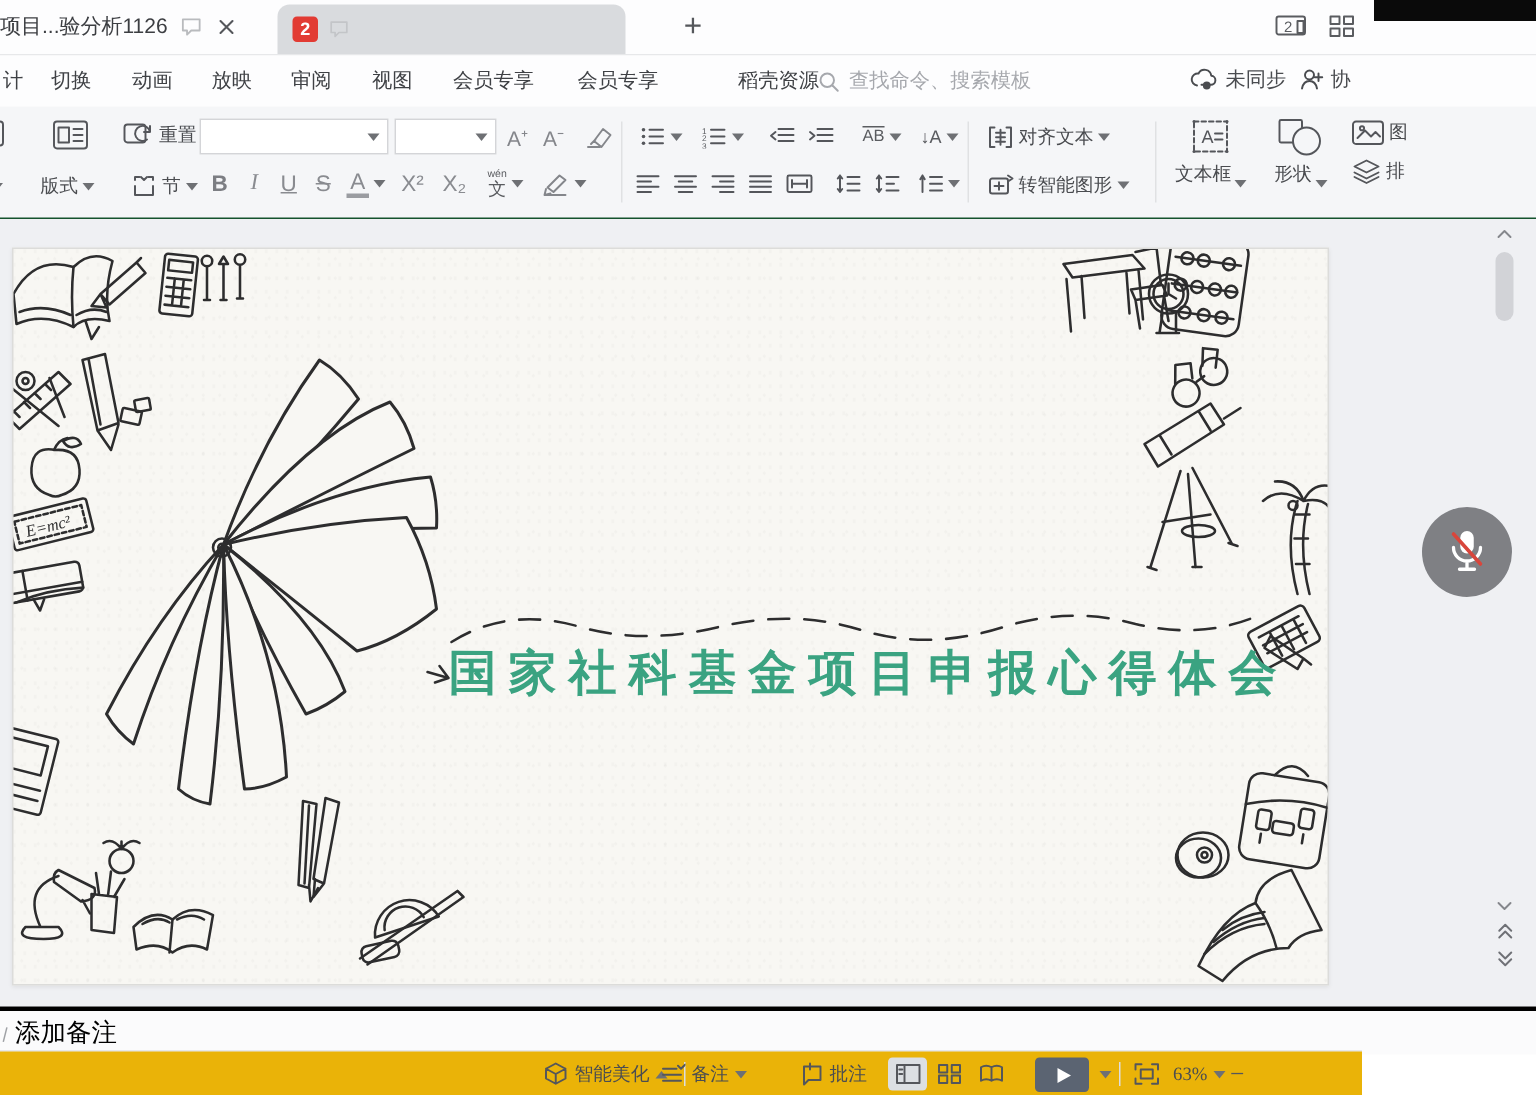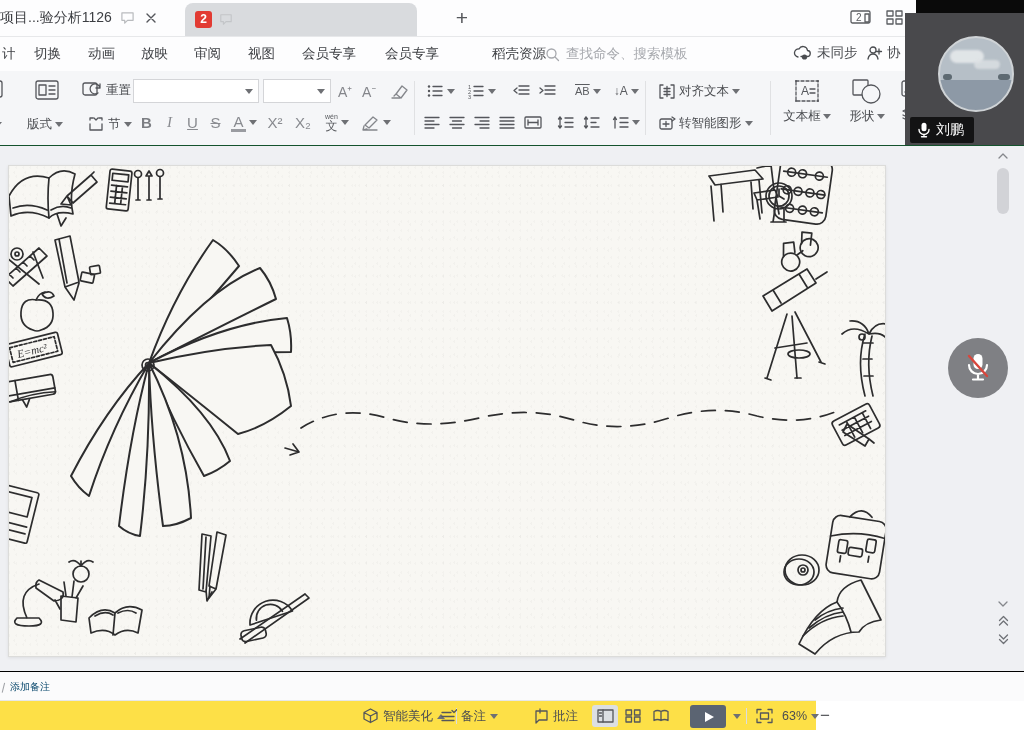--- a/index.html
+++ b/index.html
@@ -35,43 +35,43 @@
   .tbtn{display:flex;align-items:center;gap:3px;padding:2px 3px;white-space:nowrap;}
   .combo{background:#fff;border:1px solid #d4d5d8;height:22px;display:flex;align-items:center;justify-content:flex-end;padding:0 5px;}
   .fmt{font-size:15px;color:#898b90;width:21px;text-align:center;}
   .fmt.b{font-weight:bold;color:#7c7e83;}
   .fmt.i{font-style:italic;font-family:"Liberation Serif",serif;}
   .fmt.u{text-decoration:underline;}
   .fmt.s{text-decoration:line-through;}
   .pinyin{display:inline-flex;flex-direction:column;align-items:center;line-height:1;font-size:12px;color:#5a5c60;}
   .pinyin small{font-size:7px;}
   .bigcol{display:flex;flex-direction:column;align-items:center;gap:3px;width:58px;}
-  .bigcol .cap{font-size:12.5px;display:flex;align-items:center;gap:2px;}
+  .bigcol .cap{font-size:12.5px;display:flex;align-items:flex-end;gap:2px;}
 
   
   .canvas{position:absolute;left:0;top:146px;width:1024px;height:525px;background:#eff0f3;}
   .slide{position:absolute;left:8px;top:19px;width:876px;height:490px;background:#f8f7f3;border:1px solid #dcdcda;box-shadow:0 1px 3px rgba(0,0,0,.08);
     background-image:radial-gradient(rgba(0,0,0,.025) 1px,transparent 1px),radial-gradient(rgba(0,0,0,.018) 1px,transparent 1px);
     background-size:11px 13px,7px 9px;background-position:0 0,4px 6px;}
   .doodles{position:absolute;left:0;top:0;width:876px;height:490px;}
   .doodles path,.doodles rect,.doodles circle,.doodles ellipse{stroke:#2d2d2e;stroke-width:1.7;fill:none;stroke-linecap:round;stroke-linejoin:round;}
   .doodles .pg{fill:#f8f7f3;stroke-width:2;}
   .doodles text{stroke:none;fill:#2d2d2e;}
   .s-title{position:absolute;left:290px;top:261px;width:556px;text-align:center;font-size:32px;font-weight:bold;letter-spacing:8px;color:#3aa381;white-space:nowrap;}
   .s-sub{position:absolute;left:470px;top:345px;width:260px;text-align:center;font-size:21px;letter-spacing:3px;color:#45a584;font-family:"Liberation Serif",serif;white-space:nowrap;}
 
   
   .vscroll{position:absolute;left:995px;top:148px;width:16px;height:500px;}
   .vthumb{position:absolute;left:997px;top:168px;width:12px;height:46px;background:#d2d3d7;border-radius:6px;}
   .navarr{position:absolute;left:996px;display:flex;justify-content:center;width:14px;}
 
   
-  .notesbar{position:absolute;left:0;top:671px;width:1024px;height:29px;background:#fbfbfc;border-top:1px solid #000000;font-size:10px;color:#0c4a6e;display:flex;align-items:center;}
+  .notesbar{position:absolute;left:0;top:671px;width:1024px;height:29px;background:#fbfbfc;border-top:3px solid #000000;font-size:17px;color:#000000;display:flex;align-items:center;}
   .notesbar .tick{width:6px;height:10px;border-right:1.5px solid #9fa1a5;margin-right:3px;transform:translateX(-3px) rotate(14deg);}
-  .statusbar{position:absolute;left:0;top:700px;width:816px;height:30px;background:#fde047;border-top:1px solid #e6e7e9;font-size:12.5px;color:#4b4d51;}
+  .statusbar{position:absolute;left:0;top:700px;width:908px;height:30px;background:#eab308;border-top:1px solid #e6e7e9;font-size:12.5px;color:#4b4d51;font-family:Liberation Serif, serif;}
   .sb{position:absolute;top:0;height:30px;display:flex;align-items:center;gap:4px;}
   .sb-sep{position:absolute;top:7px;width:1px;height:16px;background:#dcdde0;}
   .viewbtn{width:26px;height:22px;display:flex;align-items:center;justify-content:center;border-radius:3px;}
   .viewbtn.sel{background:#dcdfe3;}
   .playbtn{width:36px;height:23px;background:#5b6472;border-radius:3px;display:flex;align-items:center;justify-content:center;}
   .playbtn .tri{width:0;height:0;border-top:5.5px solid transparent;border-bottom:5.5px solid transparent;border-left:9px solid #fff;margin-left:2px;}
   .minus{font-size:17px;color:#55575b;}
 
   
   .ov-black{position:absolute;left:916px;top:0;width:108px;height:14px;background:#0a0a0a;z-index:40;}
@@ -585,20 +585,21 @@
         <g>
           <path d="M790,478 q16,-34 38,-42 q2,-16 24,-22 l20,40 q-16,2 -22,12 q-26,0 -44,22 z"></path>
           <path d="M794,470 q18,-18 40,-20 M800,462 q16,-14 34,-16 M806,454 q12,-10 28,-12 M828,436 q10,14 14,30"></path>
         </g>
 
         <g>
           <path d="M292,262 Q330,238 378,252 Q420,264 470,252 Q520,240 565,254 Q610,268 660,252 Q705,238 748,250 Q790,260 826,246" stroke-dasharray="14 10" stroke-width="2.6" stroke="#3c3e42"></path>
           <path d="M276,282 l14,4 M284,278 l6,8 -9,3" stroke="#3c3e42"></path>
         </g>
       </svg>
+      <div class="s-title">国家社科基金项目申报心得体会</div>
     </div>
   </div>
 
   <div class="vscroll"></div>
   <span class="ic" style="position:absolute;left:998px;top:152px">
     <svg width="10" height="8" viewBox="0 0 10 8">
         <path d="M1,6 L5,2 L9,6" stroke="#85878c"></path>
       </svg>
   </span>
   <div class="vthumb"></div>
@@ -693,37 +694,20 @@
     </div>
     <div class="sb" style="left:782px">
       <span>63%</span>
       <span class="caret-d"></span>
     </div>
     <span class="minus" style="position:absolute;left:820px;top:5px">−</span>
 
   </div>
 
   <div class="ov-black"></div>
-  <div class="ov-panel">
-    <div class="avatar">
-      <div class="cloud"></div>
-        <div class="cloud2"></div>
-      <div class="tree" style="left:3px"></div>
-        <div class="tree" style="right:2px;width:12px"></div>
-    </div>
-    <div class="namechip">
-      <span class="ic">
-        <svg width="12" height="16" viewBox="0 0 12 16">
-            <rect x="3.5" y="0.8" width="5" height="8.5" rx="2.5" fill="#fff" stroke="none"></rect>
-            <path d="M1,7.5 a5,5 0 0 0 10,0 M6,12.5 v2 M3.5,14.8 h5" stroke="#fff" stroke-width="1.4"></path>
-          </svg>
-      </span>
-      <span>刘鹏</span>
-    </div>
-  </div>
 
   <div class="micbtn">
     <span class="ic">
       <svg width="26" height="32" viewBox="0 0 26 32">
         <rect x="8.5" y="2" width="9" height="15" rx="4.5" fill="#fff" stroke="none"></rect>
         <path d="M4,13 a9,9 0 0 0 18,0 M13,22 v5 M8,27.5 h10" stroke="#fff" stroke-width="2.2"></path>
         <path d="M4,4 L22,24" stroke="#d8463c" stroke-width="2.4"></path>
       </svg>
     </span>
   </div>

